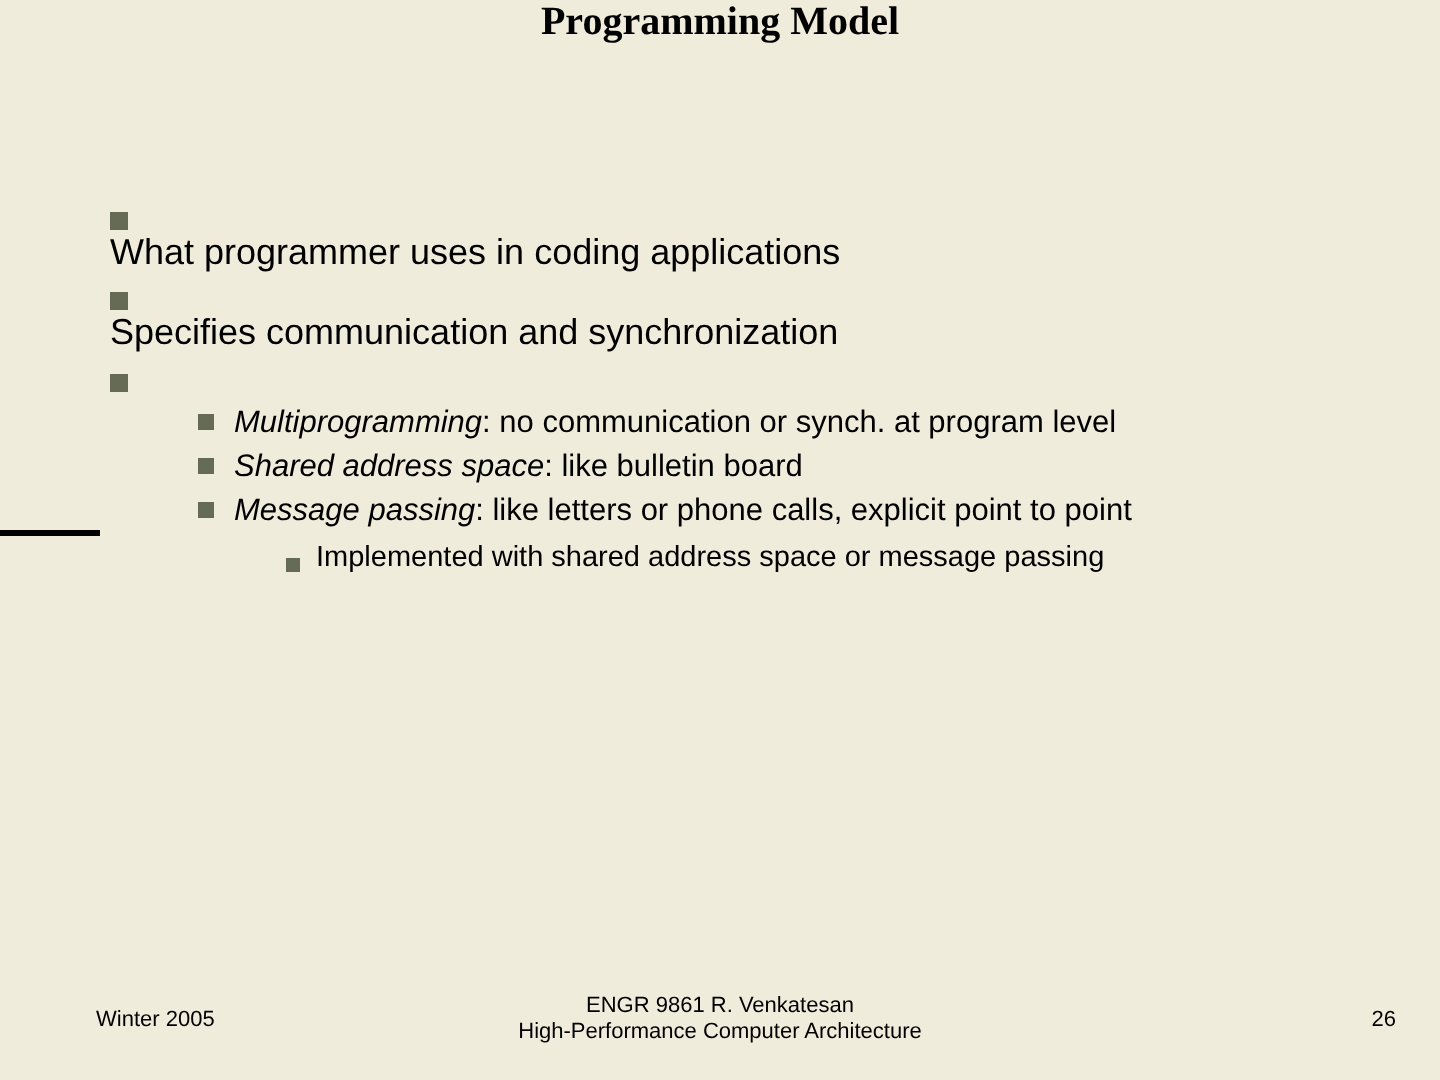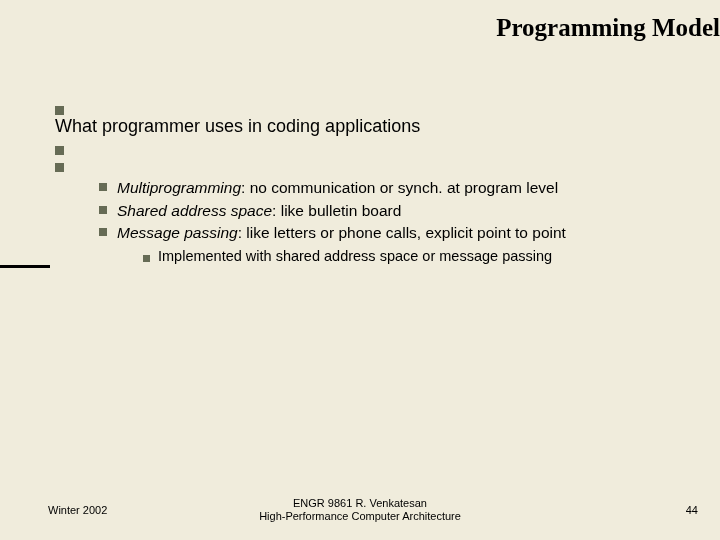--- a/index.html
+++ b/index.html
@@ -8,23 +8,22 @@
     height: 540px;
     background: #f0ecdc;
     font-family: Arial, Helvetica, sans-serif;
     color: #000;
     position: relative;
     overflow: hidden;
   }
   .title {
     font-family: "Times New Roman", Times, serif;
     font-weight: bold;
-    font-size: 25px;
-    text-align: right;
-    padding-top: 14px;
+    font-size: 20px;
+    text-align: center;
   }
   .underline-accent {
     position: absolute;
     left: 0;
     top: 265px;
     width: 50px;
     height: 3px;
     background: #000;
   }
   .content {
@@ -122,20 +121,21 @@
 <div class="underline-accent"></div>
 
 <div class="content">
   <ul class="lvl1">
     <li>
       <span class="bullet-sq"></span>
       <span>What programmer uses in coding applications</span>
     </li>
     <li>
       <span class="bullet-sq"></span>
+      <span>Specifies communication and synchronization</span>
     </li>
     <li>
       <span class="bullet-sq"></span>
     </li>
   </ul>
 
   <ul class="lvl2">
     <li>
       <span class="bullet-sq-sm"></span>
       <span>
@@ -158,19 +158,19 @@
 
   <ul class="lvl3" style="margin-left:88px;">
     <li>
       <span class="bullet-sq-xs"></span>
       <span>Implemented with shared address space or message passing</span>
     </li>
   </ul>
 </div>
 
 <div class="footer">
-  <div class="footer-left">Winter 2002</div>
+  <div class="footer-left">Winter 2005</div>
   <div class="footer-center">
     <span>ENGR 9861   R. Venkatesan</span><br>
     <span>High-Performance Computer Architecture</span>
   </div>
-  <div class="footer-right">44</div>
+  <div class="footer-right">26</div>
 </div>
 
 </body></html>

